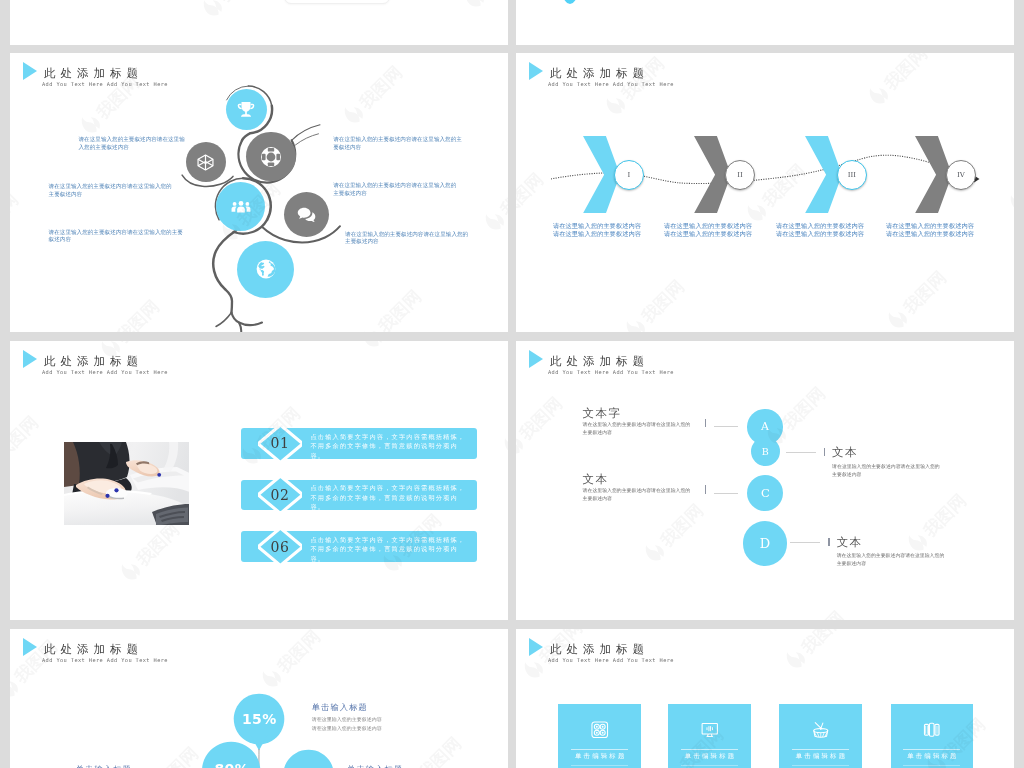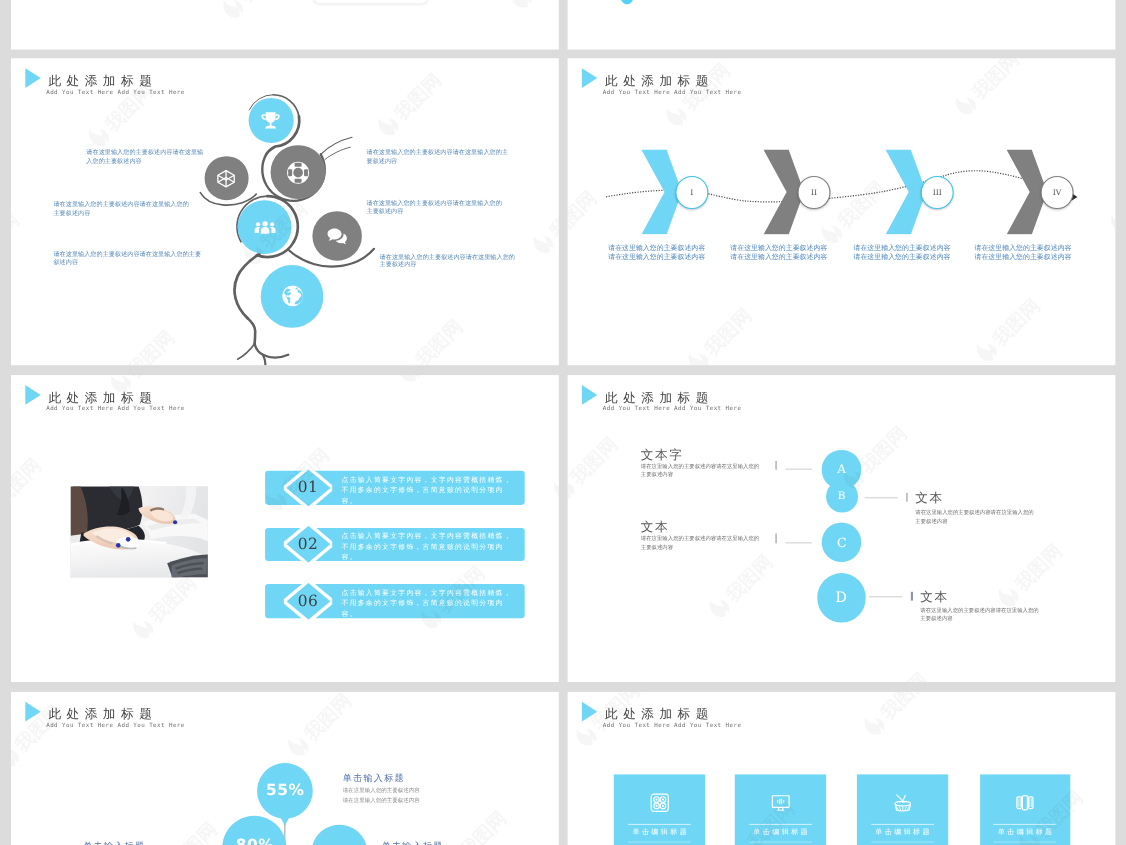--- a/index.html
+++ b/index.html
@@ -637,21 +637,21 @@
       <path d="M17.5,42 L26,57.5 L34.5,42 Z" fill="#6fd7f5"></path>
       <path d="M26,56 C26,70 25.6,92 25.6,108" stroke="#8d8d8d" stroke-width=".8" fill="none"></path>
     </svg>
     <svg class="balloon" style="left:192.4px;top:111.6px;" width="59" height="60" viewBox="0 0 59 60">
       <path d="M29.2,0.7 A29.2,29.2 0 1 1 29.1,0.7 Z" fill="#6fd7f5"></path>
     </svg>
     <svg class="balloon" style="left:272.6px;top:120.4px;" width="52" height="52" viewBox="0 0 52 52">
       <path d="M25.6,0.7 A25.5,25.5 0 1 1 25.5,0.7 Z" fill="#6fd7f5"></path>
     </svg>
 
-    <div class="bpct" style="left:223.4px;top:75px;width:52px;height:30px;font-size:14px;letter-spacing:.5px;">55%</div>
+    <div class="bpct" style="left:223.4px;top:75px;width:52px;height:30px;font-size:14px;letter-spacing:.5px;">15%</div>
     <div class="bpct" style="left:192.4px;top:125px;width:59px;height:30px;font-size:14px;letter-spacing:.5px;">80%</div>
 
     <div class="btitle" style="left:301.7px;top:73.3px;">单击输入标题</div>
     <div class="bbody" style="left:301.7px;top:86.2px;">
       <div>请在这里输入您的主要叙述内容</div>
       <div>请在这里输入您的主要叙述内容</div>
     </div>
     <div class="btitle" style="left:65.7px;top:134.5px;">单击输入标题</div>
     <div class="btitle" style="left:337px;top:134.5px;">单击输入标题</div>
 

